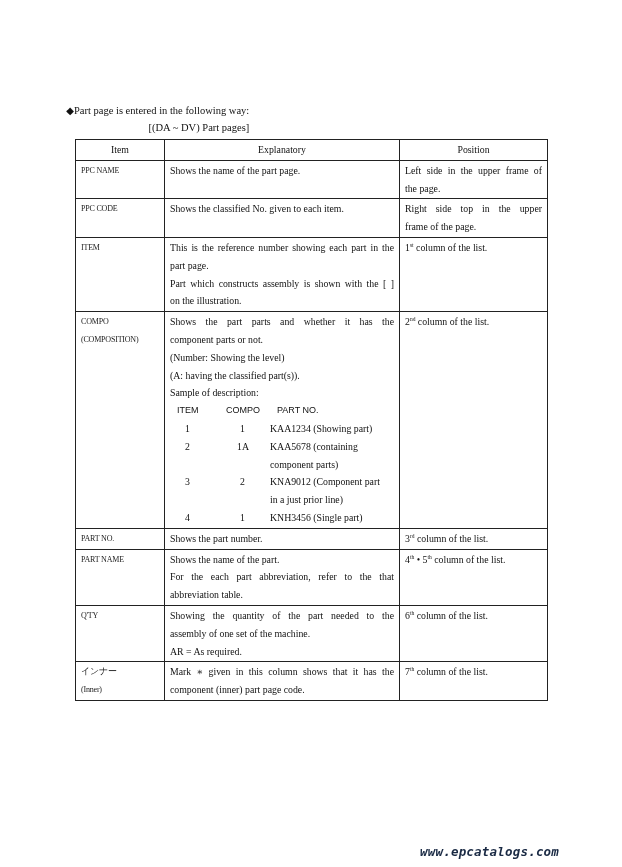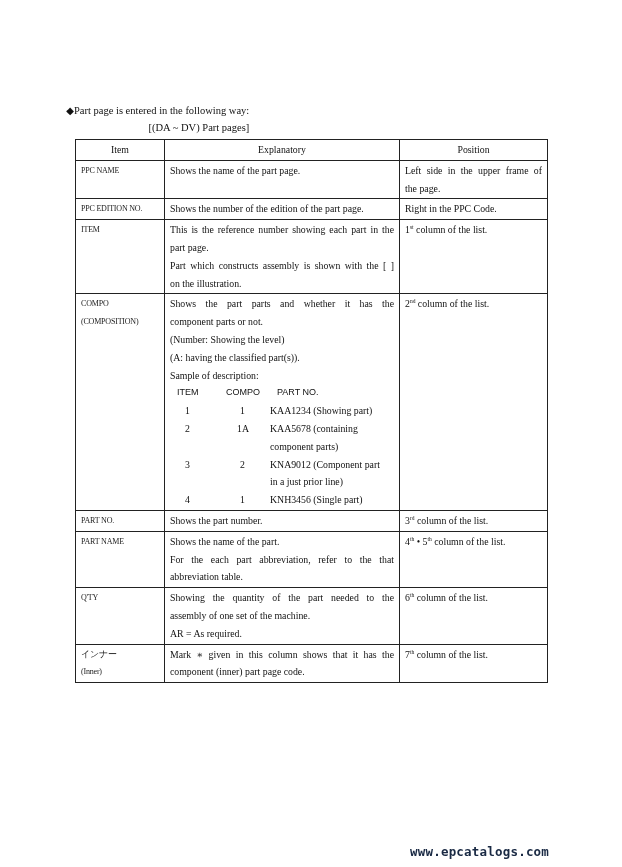--- a/index.html
+++ b/index.html
@@ -18,22 +18,22 @@
     .line { display: block; }
     sup { font-size: 5.5px; vertical-align: 4px; line-height: 0; }
     .sample { margin-left: 7px; margin-top: 0; border-collapse: collapse; }
     .sample td { border: none !important; padding: 0 !important; line-height: 17.8px; vertical-align: top; }
     .sample .hdr { font-family: "Liberation Sans", "DejaVu Sans", sans-serif; font-size: 9px; }
     .sample .s-item { width: 52px; padding-left: 0; }
     .sample .s-compo { width: 45px; }
     .sample .s-item.num { padding-left: 8px !important; width: 44px; }
     .sample .s-compo.num { padding-left: 14px !important; width: 31px; }
     .sample .s-part { width: 125px; }
-    .watermark { position: absolute; left: 410px; top: 844px; font-family: "DejaVu Sans Mono", "Liberation Mono", monospace;
-                 font-size: 12.5px; font-weight: bold; color: #1a2a44; letter-spacing: 0.2px; }
+    .watermark { position: absolute; left: 420px; top: 844px; font-family: "DejaVu Sans Mono", "Liberation Mono", monospace;
+                 font-size: 12.5px; font-weight: bold; color: #1a2a44; letter-spacing: 0.2px; font-style: italic; }
   </style>
 </head>
 <body>
 
 <div class="intro">
   <div>
     <span class="bullet">◆</span><span>Part page is entered in the following way:</span>
   </div>
   <div class="sub">[(DA ~ DV) Part pages]</div>
 </div>
@@ -59,32 +59,33 @@
         </td>
       <td>
           <span class="line">Shows the name of the part page.</span>
         </td>
       <td>
           <span class="jline">Left side in the upper frame of</span>
           <span class="line">the page.</span>
         </td>
     </tr>
 
-
-    <tr style="height:18px">
+    <tr style="height:37px">
       <td>
-          <span class="item-label">PPC EDITION NO.</span>
+          <span class="item-label">PPC CODE</span>
         </td>
       <td>
-          <span class="line">Shows the number of the edition of the part page.</span>
+          <span class="line">Shows the classified No. given to each item.</span>
         </td>
       <td>
-          <span class="line">Right in the PPC Code.</span>
+          <span class="jline">Right side top in the upper</span>
+          <span class="line">frame of the page.</span>
         </td>
     </tr>
+
 
     <tr style="height:72px">
       <td>
           <span class="item-label">ITEM</span>
         </td>
       <td>
         <span class="jline">This is the reference number showing each part in the</span>
         <span class="line">part page.</span>
         <span class="jline">Part which constructs assembly is shown with the [ ]</span>
         <span class="line">on the illustration.</span>

